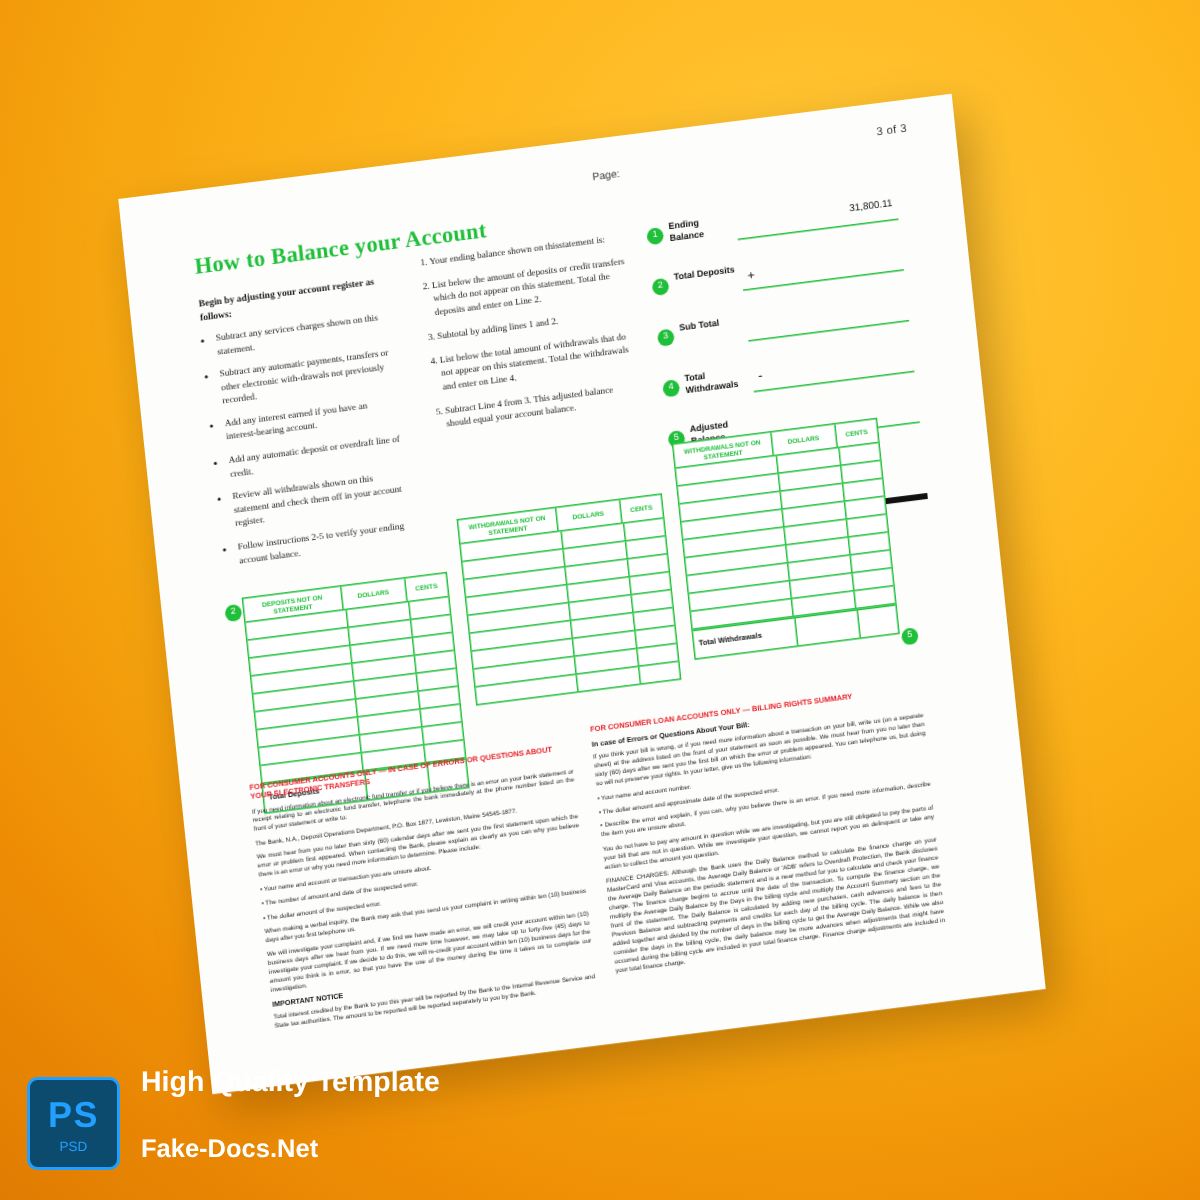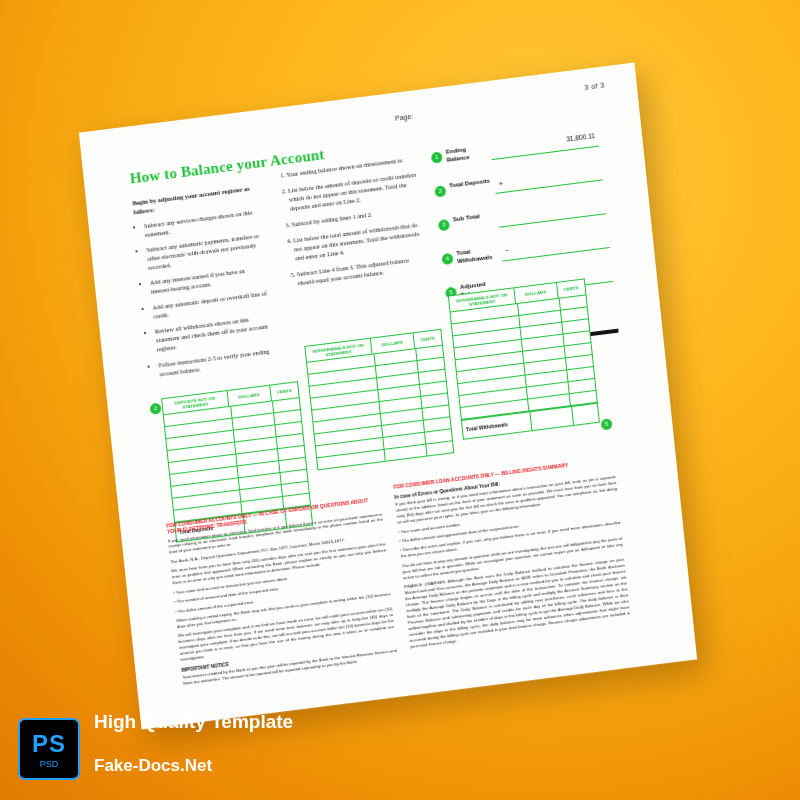--- a/index.html
+++ b/index.html
@@ -111,21 +111,21 @@
   .legal{ position:absolute; color:#17191b; font-family:"Liberation Sans", sans-serif; }
   .legal h4{
     margin:0 0 3px 0; font-size:5px; color:#e8202a; font-weight:700; line-height:1.25;
   }
   .legal h5{ margin:5px 0 2px 0; font-size:4.8px; font-weight:700; color:#111; }
   .legal p{ margin:0 0 3.5px 0; font-size:4.2px; line-height:1.42; text-align:justify; }
 
   
   .ps-badge{
     position:absolute; left:18px; top:718px; width:62px;height:62px;border-radius:7px;
-    background:#000000; border:2px solid #21a0ff; box-sizing:border-box;
+    background:#0c4a6e; border:2px solid #21a0ff; box-sizing:border-box;
     color:#21a0ff; display:flex; flex-direction:column; align-items:center; justify-content:center;
   }
   .ps-badge .ps{ font-size:24px; font-weight:700; letter-spacing:1px; }
   .ps-badge .psd{ font-size:9px; font-weight:400; margin-top:1px; }
   .foot-title{
     position:absolute; left:94px; top:711px; font-size:19px; font-weight:700; color:#ffffff;
   }
   .foot-sub{
     position:absolute; left:94px; top:756px; font-size:17px; font-weight:700; color:#ffffff;
   }

